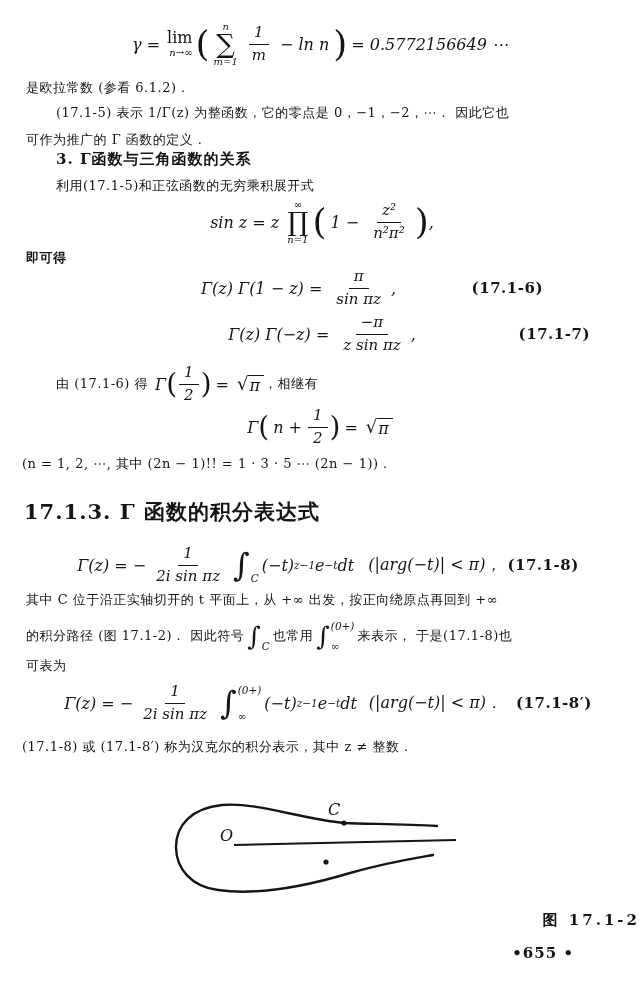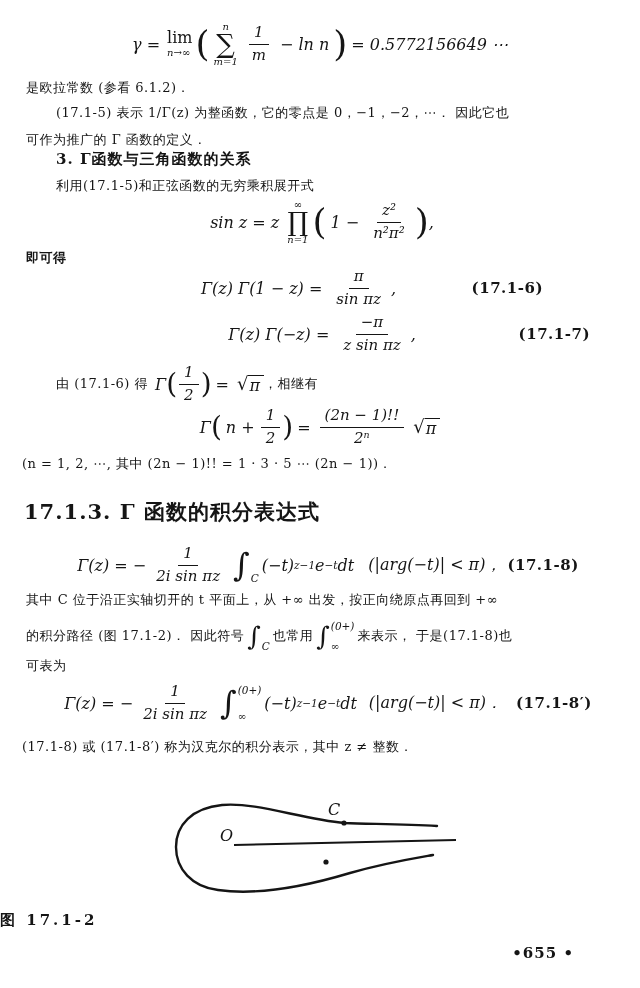--- a/index.html
+++ b/index.html
@@ -9,21 +9,21 @@
   .abs { position:absolute; }
   .txt { font-size:13px; line-height:24px; letter-spacing:0.5px; font-style:normal; }
   .bold { font-weight:bold; }
   .math-row { display:flex; align-items:center; font-size:16px; font-style:italic; white-space:nowrap; }
   .up { font-style:normal; }
   .gap { margin:0 4px; }
   .frac { display:inline-flex; flex-direction:column; align-items:center; text-align:center;
           margin:0 5px; font-size:15px; line-height:1.15; }
   .frac .num { padding:0 5px 2px; border-bottom:1.4px solid #151515; }
   .frac .den { padding:2px 5px 0; }
-  .limop { display:inline-flex; flex-direction:column; align-items:flex-start; line-height:1; margin:0 3px; }
+  .limop { display:inline-flex; flex-direction:column; align-items:flex-end; line-height:1; margin:0 3px; }
   .limop .mid { font-style:normal; }
   .limop .bot { font-size:10px; font-style:italic; margin-top:2px; }
   .bigop { display:inline-flex; flex-direction:column; align-items:center; line-height:1;
            margin:0 4px; font-style:normal; }
   .bigop .top, .bigop .bot { font-size:10px; line-height:1.1; font-style:italic; }
   .bigop .op { font-size:26px; line-height:0.95; }
   .bigparen { font-size:36px; font-style:normal; font-weight:300; line-height:0.9; }
   .midparen { font-size:28px; font-style:normal; font-weight:300; line-height:0.9; }
   .int-wrap { display:inline-flex; align-items:center; font-style:normal; margin:0 3px; }
   .int-sign { font-size:32px; line-height:1; }
@@ -31,21 +31,21 @@
               height:36px; font-size:10.5px; line-height:1; margin-left:1px; font-style:italic; }
   .int-sm .int-sign { font-size:26px; }
   .int-sm .int-lims { height:30px; }
   .sup { font-size:10.5px; vertical-align:super; line-height:1; }
   .sqrt { display:inline-flex; align-items:flex-start; margin-left:4px; }
   .sqrt .sym { font-size:18px; line-height:20px; font-style:normal; }
   .sqrt .arg { border-top:1.5px solid #151515; padding:2px 4px 0 1px; margin-top:1px; line-height:16px; }
   .eqlabel { font-style:normal; font-weight:bold; font-size:15px; letter-spacing:0.5px; }
   .eqlabel-abs { position:absolute; right:50px; top:50%; transform:translateY(-50%); }
   .fig-label { position:absolute; font-style:italic; font-size:16px; }
-  .caption { text-align:left; font-weight:bold; font-size:15px; letter-spacing:3px; }
+  .caption { text-align:right; font-weight:bold; font-size:15px; letter-spacing:3px; }
   .pagenum { font-weight:bold; font-size:15px; letter-spacing:1px; }
   .h-small { font-size:15px; font-weight:bold; letter-spacing:1px; }
   .h-big { font-size:21px; font-weight:bold; letter-spacing:1px; }
 </style>
 </head>
 <body>
 
 <div class="page">
 
   <div class="abs math-row" style="top:18px;left:0;width:640px;height:52px;justify-content:center">
@@ -137,24 +137,20 @@
   <div class="abs math-row" style="top:402px;left:0;width:640px;height:50px;justify-content:center">
     <span>Γ</span>
     <span class="midparen">(</span>
     <span class="gap">n +</span>
     <span class="frac" style="margin:0 2px">
       <span class="num">1</span>
       <span class="den">2</span>
     </span>
     <span class="midparen">)</span>
     <span class="gap">=</span>
-    <span class="frac">
-      <span class="num">(2n − 1)!!</span>
-      <span class="den">2ⁿ</span>
-    </span>
     <span class="sqrt">
       <span class="sym">√</span>
       <span class="arg">π</span>
     </span>
   </div>
 
   <div class="abs txt" style="top:452px;left:22px">(n = 1, 2, ⋯, 其中 (2n − 1)!! = 1 · 3 · 5 ⋯ (2n − 1))．</div>
 
   <div class="abs h-big" style="top:498px;left:24px">17.1.3. Γ 函数的积分表达式</div>
 

